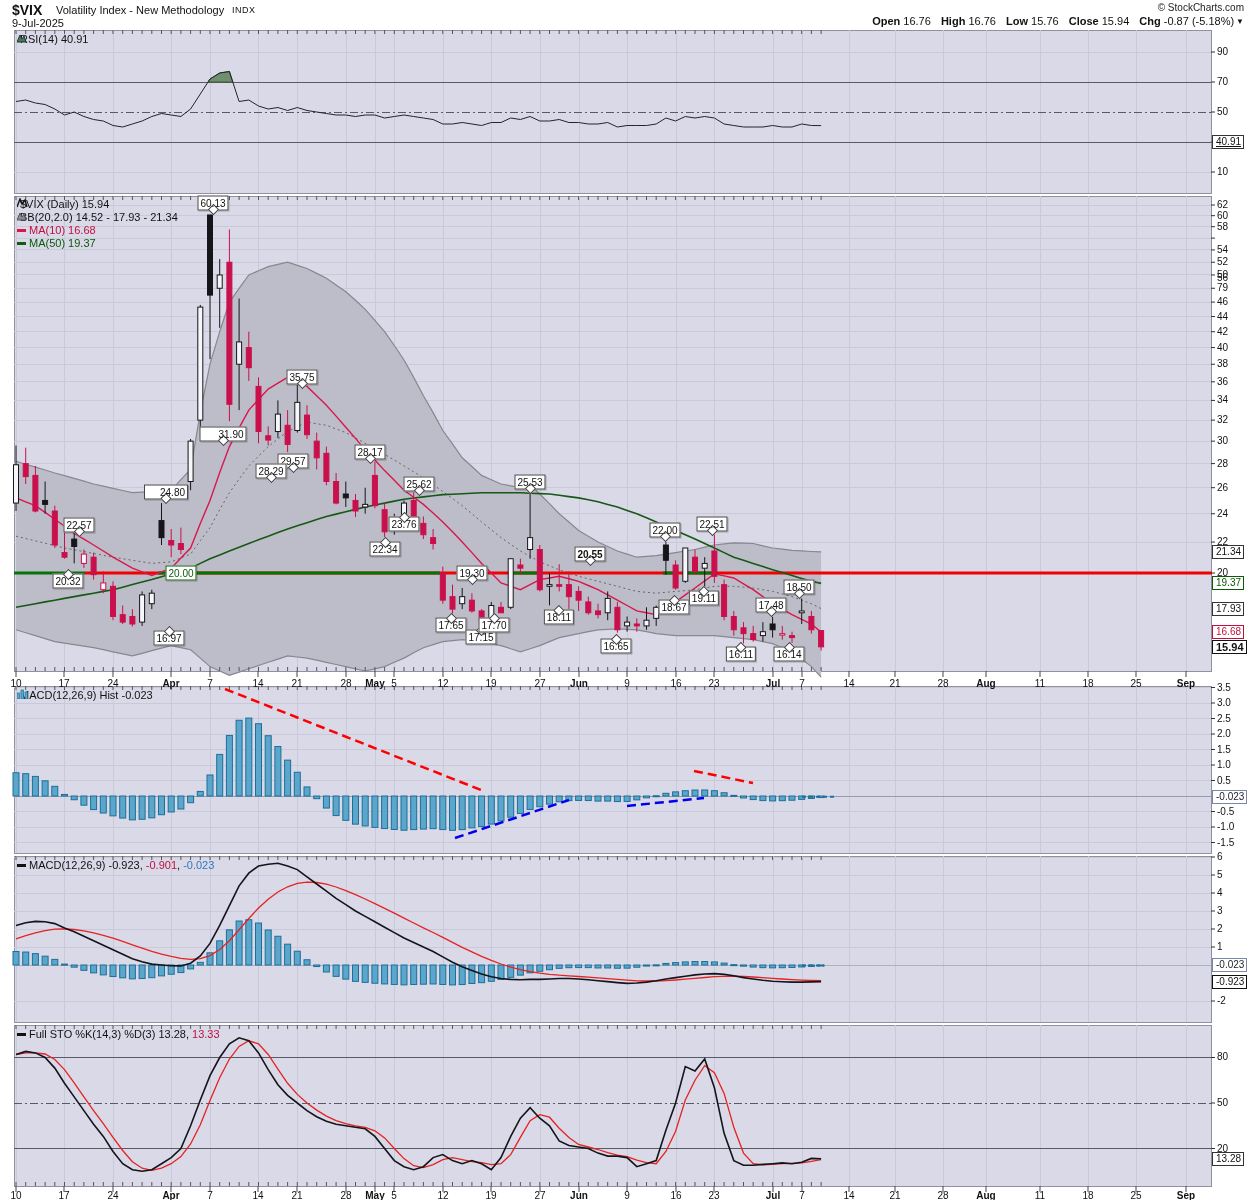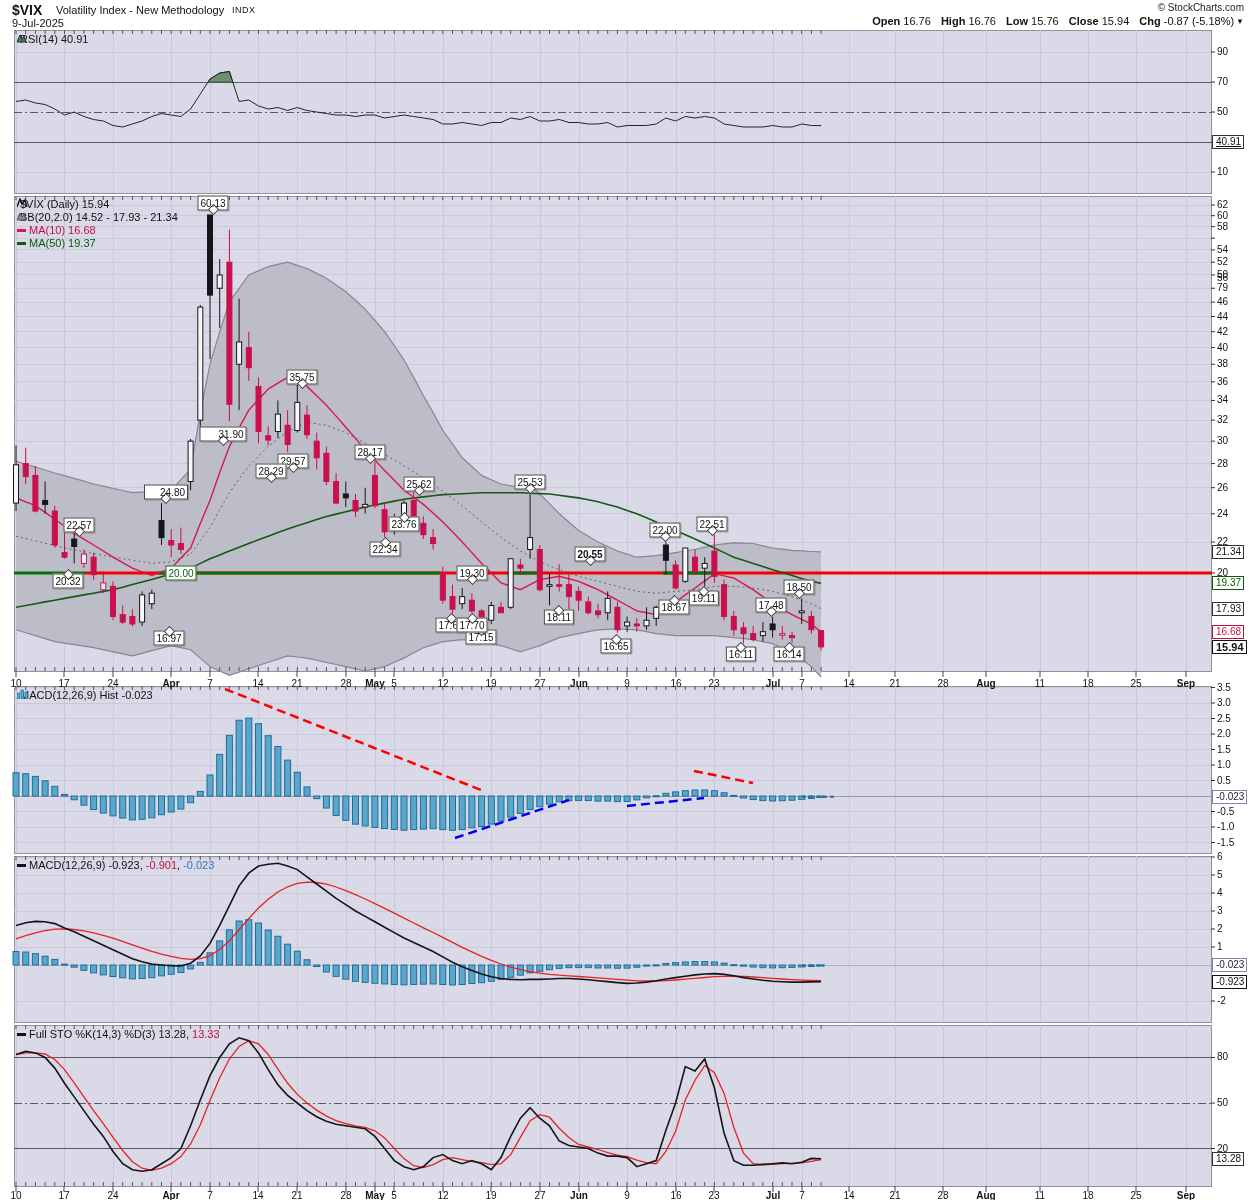--- a/index.html
+++ b/index.html
@@ -1479,21 +1479,21 @@
       <div class="plabel" style="left: 68px; top: 581px;">20.32<span class="dm up"></span></div>
       <div class="plabel" style="left: 136px; top: 638px; margin-left: 33px;">16.97<span class="dm up"></span></div>
       <div class="plabel" style="left: 530px; top: 482px;">25.53<span class="dm dn"></span></div>
       <div class="plabel" style="left: 665px; top: 530px;">22.00<span class="dm dn"></span></div>
       <div class="plabel" style="left: 712px; top: 524px;">22.51<span class="dm dn"></span></div>
       <div class="plabel" style="left: 590px; top: 554px; font-weight: bold;">20.55<span class="dm dn"></span></div>
       <div class="plabel" style="left: 472px; top: 573px;">19.30<span class="dm dn"></span></div>
       <div class="plabel" style="left: 559px; top: 617px;">18.11<span class="dm up"></span></div>
       <div class="plabel" style="left: 451px; top: 625px;">17.65<span class="dm up"></span></div>
       <div class="plabel" style="left: 481px; top: 637px;">17.15<span class="dm up"></span></div>
-      <div class="plabel" style="left: 472px; top: 625px;">17.70<span class="dm up"></span></div>
+      <div class="plabel" style="left: 494px; top: 625px;">17.70<span class="dm up"></span></div>
       <div class="plabel" style="left: 616px; top: 646px;">16.65<span class="dm up"></span></div>
       <div class="plabel" style="left: 674px; top: 607px;">18.67<span class="dm up"></span></div>
       <div class="plabel" style="left: 704px; top: 598px;">19.11<span class="dm up"></span></div>
       <div class="plabel" style="left: 771px; top: 605px;">17.48<span class="dm dn"></span></div>
       <div class="plabel" style="left: 799px; top: 587px;">18.50<span class="dm dn"></span></div>
       <div class="plabel" style="left: 741px; top: 654px;">16.11<span class="dm up"></span></div>
       <div class="plabel" style="left: 789px; top: 654px;">16.14<span class="dm up"></span></div>
       <div class="plabel" style="left: 181px; top: 573px; color: rgb(10, 90, 10); border-color: rgb(10, 90, 10);">20.00</div>
     </div>
 </div>

